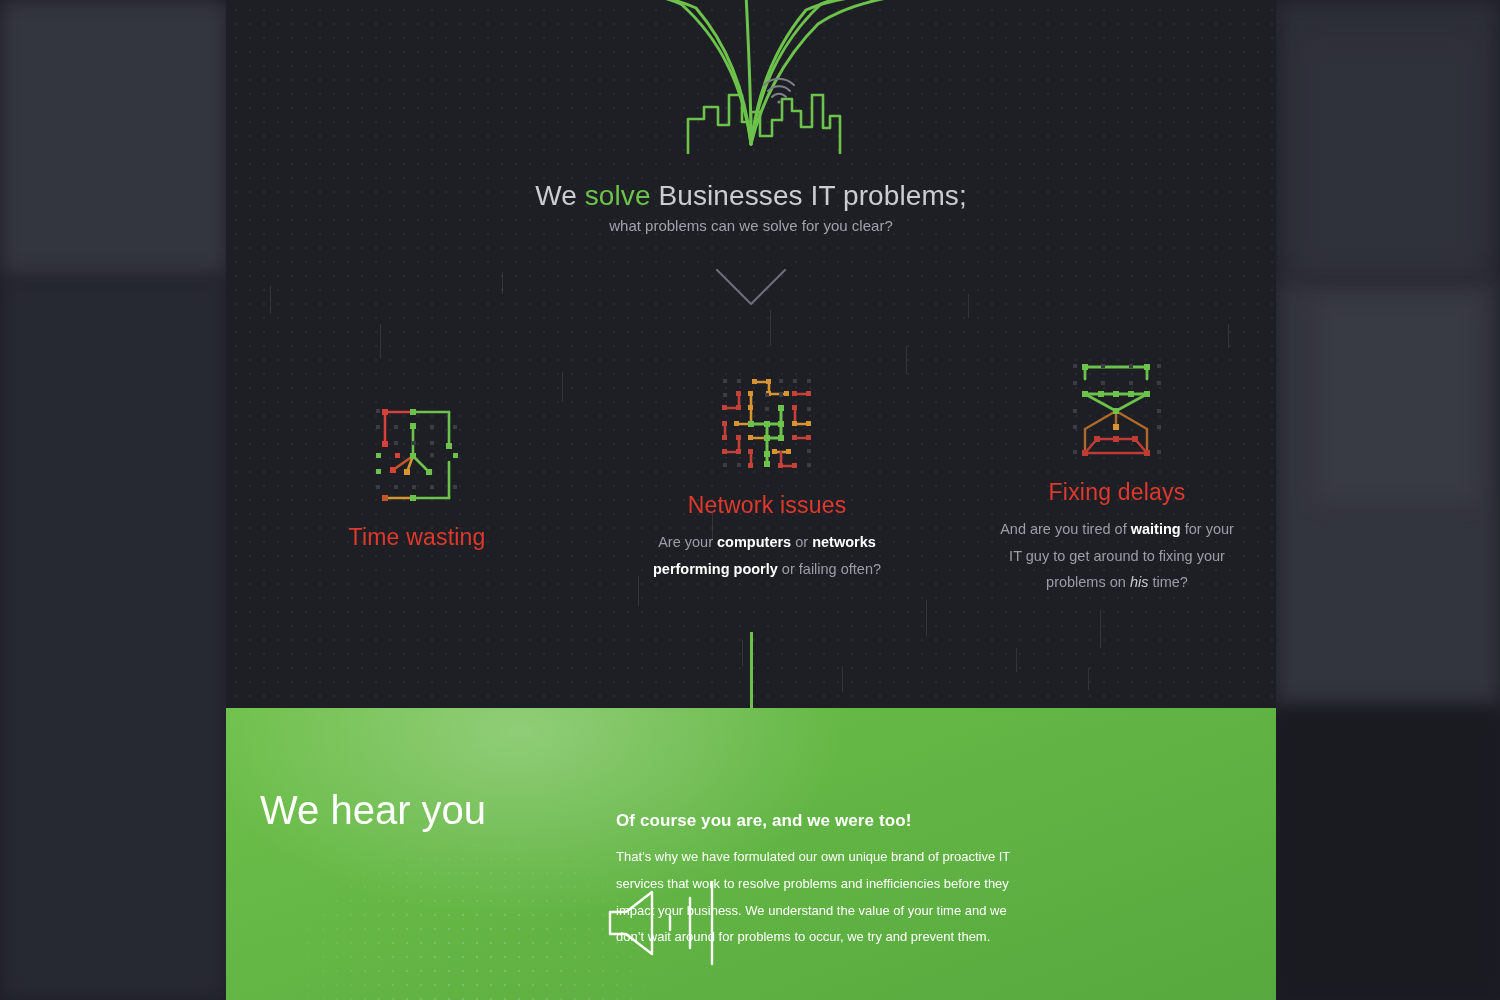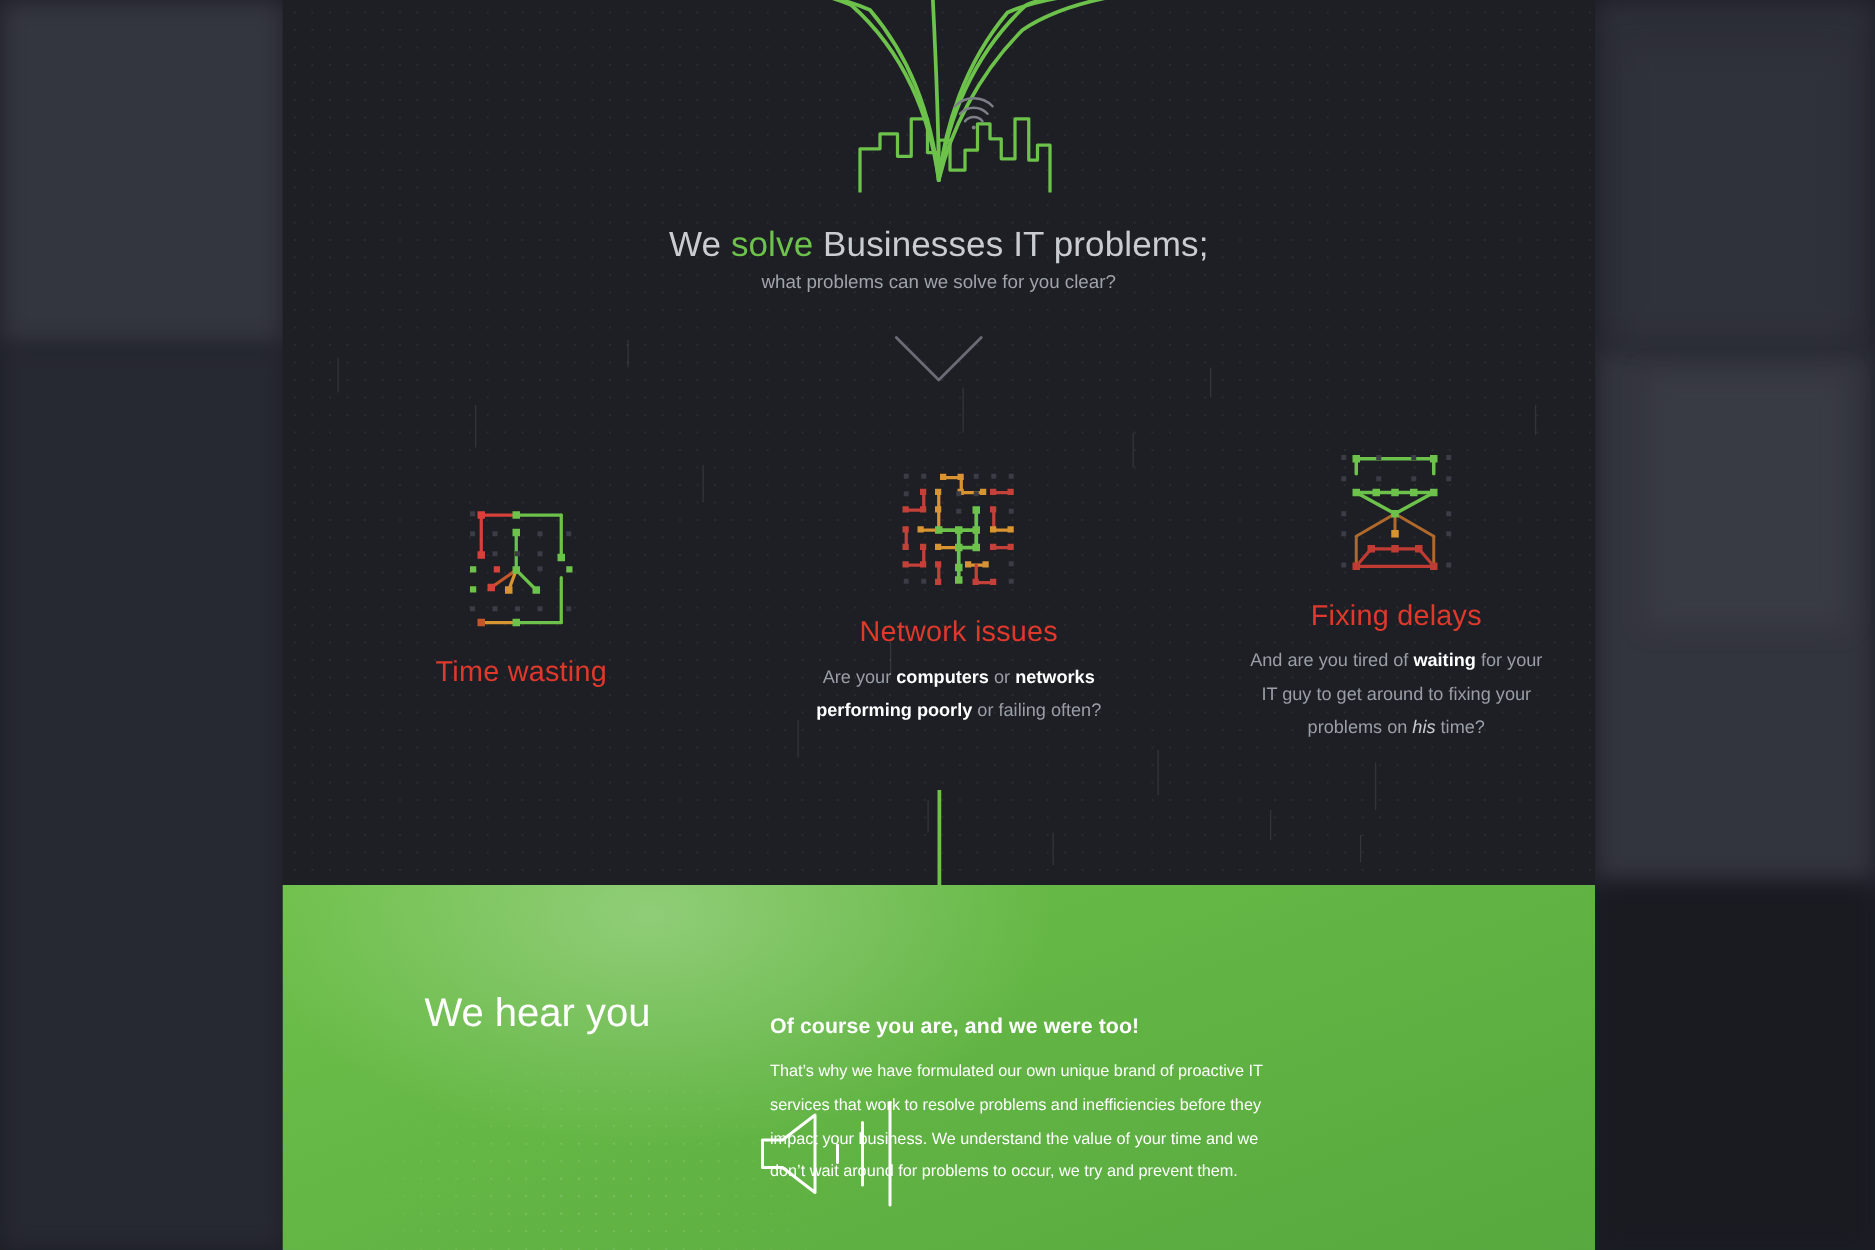--- a/index.html
+++ b/index.html
@@ -59,22 +59,22 @@
     background:
       radial-gradient(ellipse 520px 300px at 28% 8%, rgba(255,255,255,.26) 0%, rgba(255,255,255,0) 62%),
       linear-gradient(160deg,#6ec04a 0%,#62b544 48%,#57a83e 100%);
     overflow:hidden;}
   #green-dots{position:absolute;left:0;top:0;width:1050px;height:292px;
     background-image:radial-gradient(circle, rgba(255,255,255,.20) 1px, transparent 1.2px);
     background-size:14px 14px;background-position:6px 4px;
     -webkit-mask-image:radial-gradient(ellipse 300px 200px at 24% 86%, #000 0%, transparent 72%);
     mask-image:radial-gradient(ellipse 300px 200px at 24% 86%, #000 0%, transparent 72%);}
 
-  #hear{position:absolute;left:34px;top:82px;width:340px;text-align:center;
-     font-size:32px;line-height:41px;color:#ffffff;font-weight:300;}
+  #hear{position:absolute;left:34px;top:82px;width:340px;text-align:left;
+     font-size:40px;line-height:41px;color:#ffffff;font-weight:300;}
   #speaker{position:absolute;left:368px;top:160px;width:150px;height:110px;}
 
   #answer{position:absolute;left:390px;top:88px;width:420px;}
   #answer-title{font-size:17px;font-weight:700;color:#ffffff;margin:15px 0 6px 0;letter-spacing:.1px;}
   #answer-body{font-size:13px;line-height:26.8px;color:#ffffff;font-weight:400;}
 </style>
 </head>
 <body>
 
 <div id="page">

